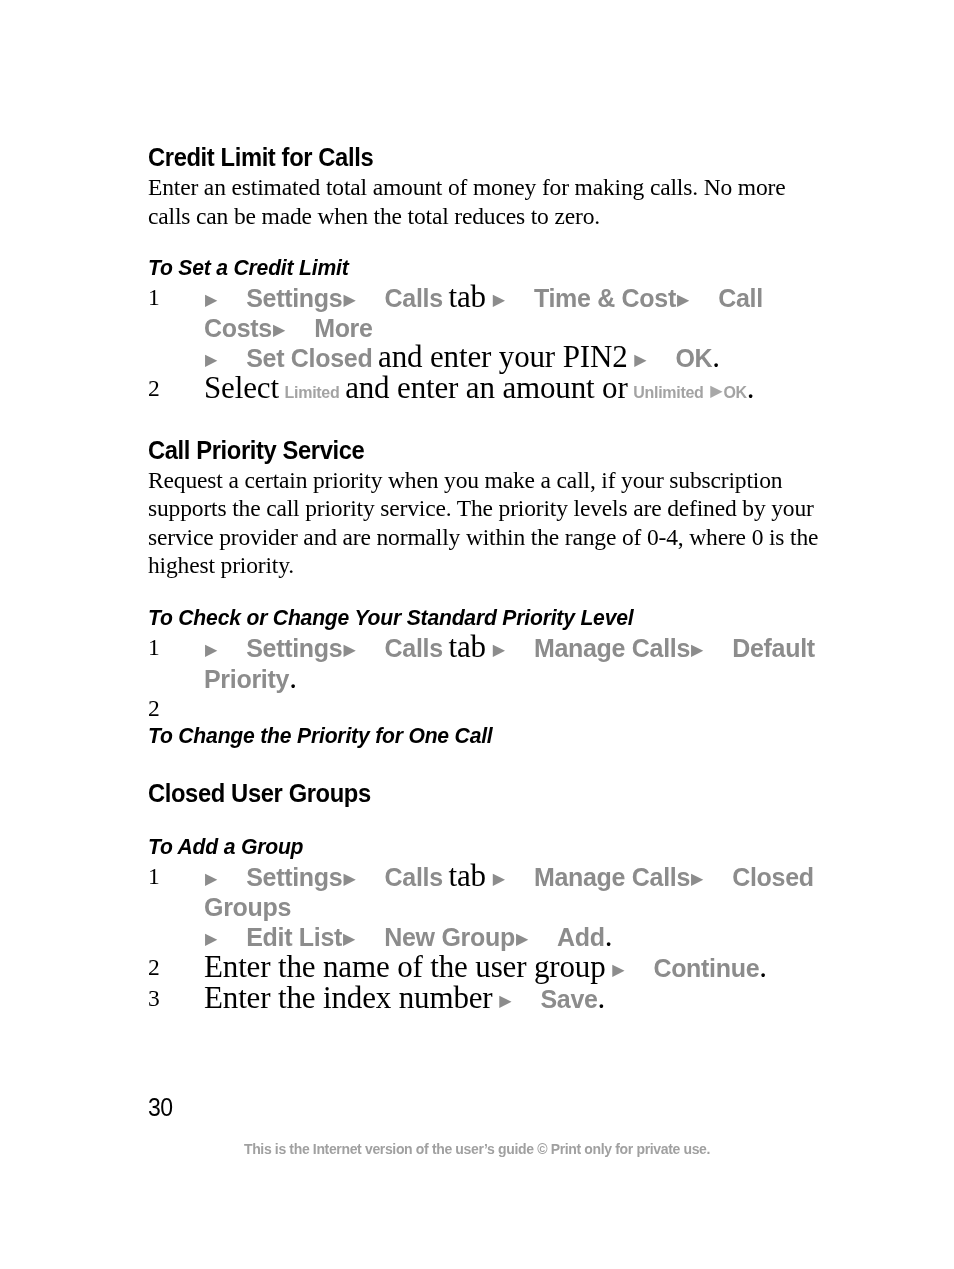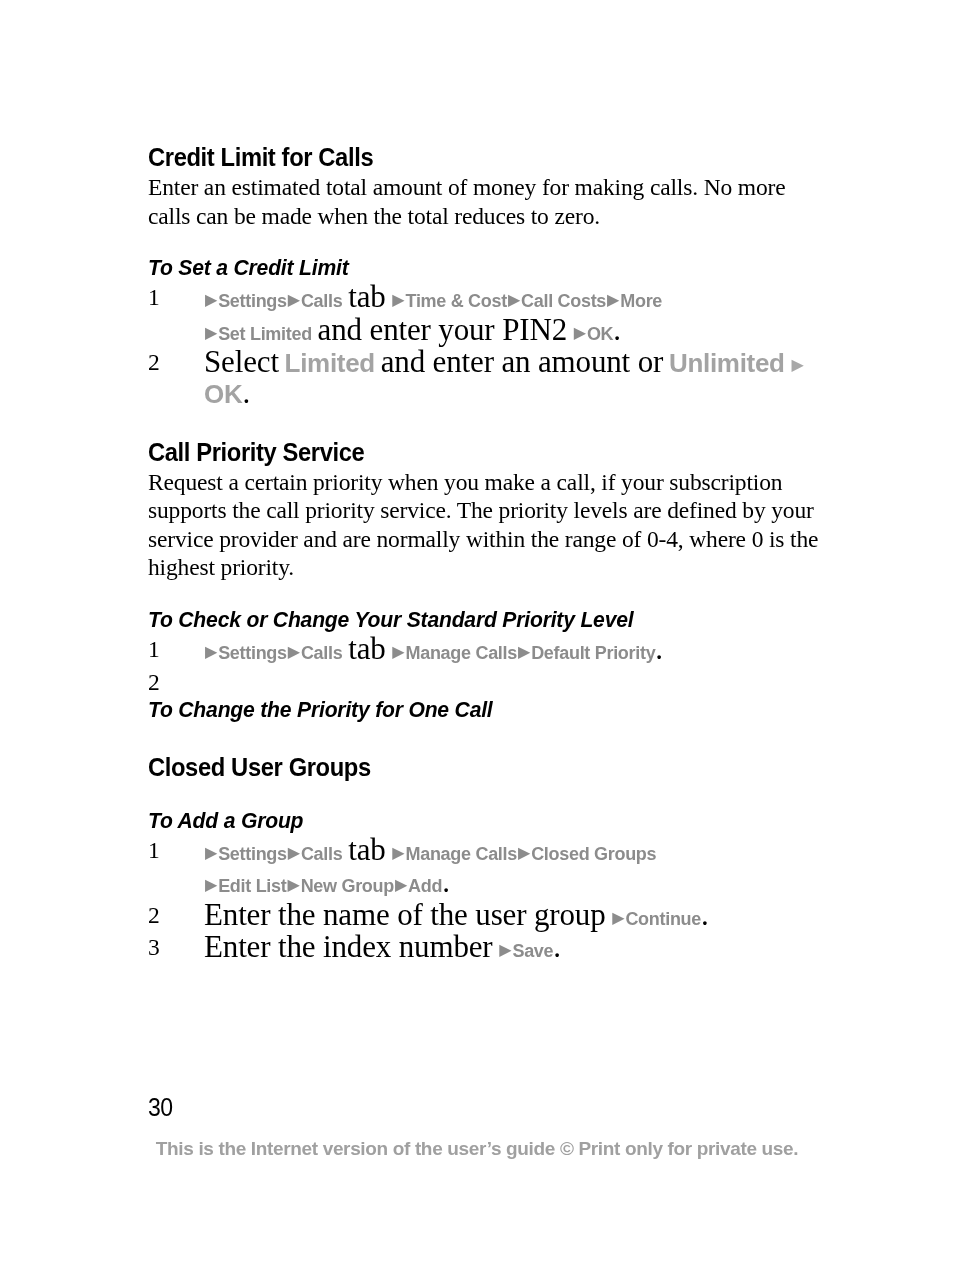--- a/index.html
+++ b/index.html
@@ -95,28 +95,29 @@
     color: #000000;
   }
   .contline {
     display: block;
   }
 
   
   .ui {
     font-family: "Liberation Sans", "DejaVu Sans", sans-serif;
     font-weight: bold;
-    font-size: 18px;
+    font-size: 25px;
     color: #8c8c8c;
     letter-spacing: -0.3px;
+    margin-left: 28px;
   }
   .ui-lite {
     font-family: "Liberation Sans", "DejaVu Sans", sans-serif;
     font-weight: bold;
-    font-size: 26px;
+    font-size: 16px;
     color: #a3a3a3;
     letter-spacing: -0.3px;
   }
   .plain {
     font-family: "Liberation Serif", "DejaVu Serif", serif;
     font-size: 31px;
     color: #000000;
   }
   .arrow {
     display: inline-block;
@@ -143,21 +144,21 @@
     transform-origin: left center;
   }
   .footer-note {
     position: absolute;
     left: 0;
     top: 1138px;
     width: 954px;
     text-align: center;
     font-family: "Liberation Sans", "DejaVu Sans", sans-serif;
     font-weight: bold;
-    font-size: 19px;
+    font-size: 14px;
     line-height: 22px;
     color: #a0a0a0;
     letter-spacing: -0.35px;
   }
 </style>
 </head>
 <body>
 
 <div class="page">
   <div class="content">
@@ -165,21 +166,21 @@
     <h2 class="h-section">Credit Limit for Calls</h2>
     <p class="para">Enter an estimated total amount of money for making calls. No more calls can be made when the total reduces to zero.</p>
 
     <div class="gap-task"></div>
 
     <h3 class="h-task">To Set a Credit Limit</h3>
 
     <ol class="steps">
       <li>
         <span class="num">1</span><span class="arrow">▶</span><span class="ui">Settings</span><span class="arrow">▶</span><span class="ui">Calls</span> <span class="plain">tab</span> <span class="arrow">▶</span><span class="ui">Time &amp; Cost</span><span class="arrow">▶</span><span class="ui">Call Costs</span><span class="arrow">▶</span><span class="ui">More</span>
-        <span class="contline"><span class="arrow">▶</span><span class="ui">Set Limited</span> <span class="plain">and enter your PIN2</span> <span class="arrow">▶</span><span class="ui">OK</span><span class="plain">.</span></span>
+        <span class="contline"><span class="arrow">▶</span><span class="ui">Set Closed</span> <span class="plain">and enter your PIN2</span> <span class="arrow">▶</span><span class="ui">OK</span><span class="plain">.</span></span>
       </li>
       <li>
         <span class="num">2</span><span class="plain">Select</span> <span class="ui-lite">Limited</span> <span class="plain">and enter an amount or</span> <span class="ui-lite">Unlimited</span> <span class="arrow arrow-lite">▶</span><span class="ui-lite">OK</span><span class="plain">.</span>
       </li>
     </ol>
 
     <div class="gap-section"></div>
 
     <h2 class="h-section">Call Priority Service</h2>
     <p class="para">Request a certain priority when you make a call, if your subscription supports the call priority service. The priority levels are defined by your service provider and are normally within the range of 0-4, where 0 is the highest priority.</p>

